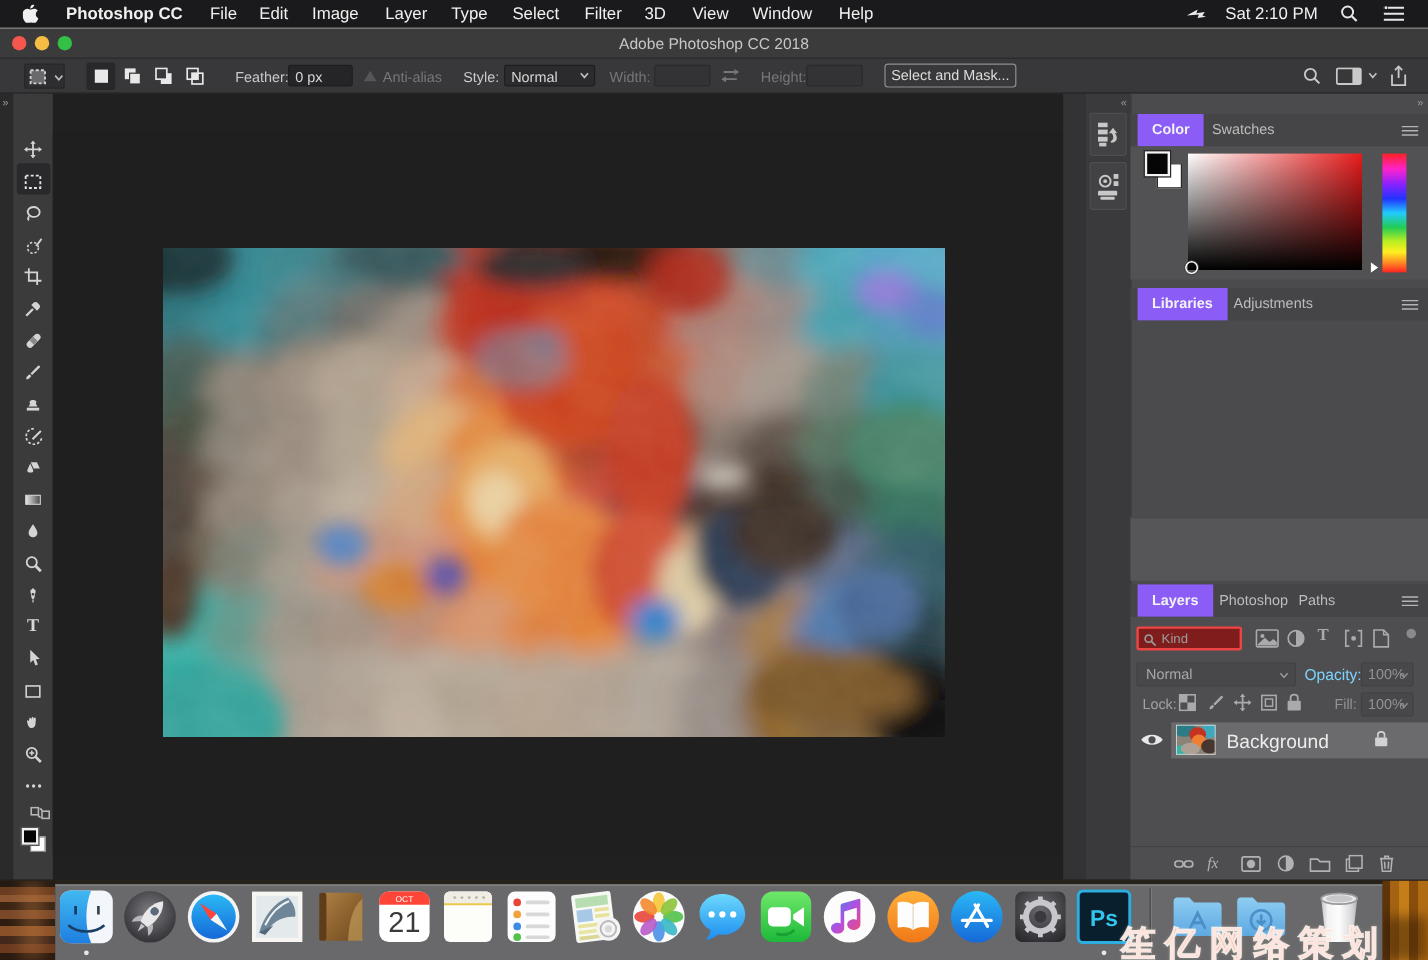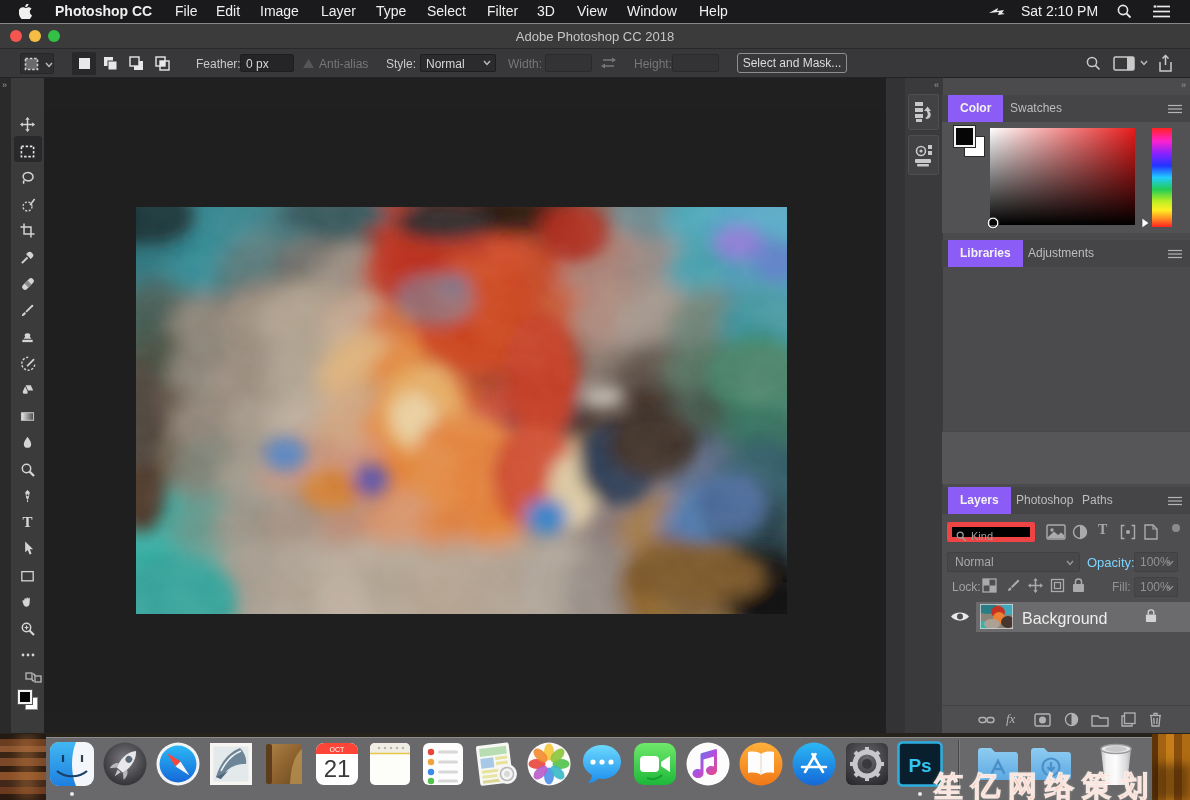--- a/index.html
+++ b/index.html
@@ -557,21 +557,21 @@
     <div class="ptab" style="left:128px;top:409px;">Paths</div>
     <svg class="hamb" style="top:418px" width="14" height="9" viewBox="0 0 14 9">
         <g stroke="#b4b4b4" stroke-width="1.2">
           <line x1="0" y1="1" x2="14" y2="1"></line>
           <line x1="0" y1="4.5" x2="14" y2="4.5"></line>
           <line x1="0" y1="8" x2="14" y2="8"></line>
         </g>
       </svg>
     <div class="abs" style="left:0;top:436px;width:248px;height:219px;background:#4e4e50;">
 
-      <div class="abs" style="left:5px;top:8px;width:88px;height:20px;background:#000000;border:5px solid #ef4444;border-radius:2px;color:#9c9c9e;font-size:11px;line-height:18px;">
+      <div class="abs" style="left:5px;top:8px;width:88px;height:20px;background:#7f1d1d;border:2px solid #ef4444;border-radius:2px;color:#9c9c9e;font-size:11px;line-height:18px;">
         <svg style="position:absolute;left:4px;top:4px" width="11" height="11" viewBox="0 0 11 11">
             <circle cx="4.2" cy="4.2" r="3" fill="none" stroke="#9c9c9e" stroke-width="1.3"></circle>
             <line x1="6.5" y1="6.5" x2="10" y2="10" stroke="#9c9c9e" stroke-width="1.4"></line>
           </svg>
         <span style="padding-left:19px;">Kind</span>
       </div>
       <svg class="abs" style="left:104px;top:10px" width="20" height="16" viewBox="0 0 20 16">
           <rect x="1" y="1" width="18" height="14" rx="1" fill="none" stroke="#aaaaac" stroke-width="1.4"></rect>
           <circle cx="6" cy="6" r="1.7" fill="#aaaaac"></circle>
           <path d="M2 13 L8 7.5 L12 11 L15 8.5 L18 11 V14 H2 Z" fill="#aaaaac"></path>

